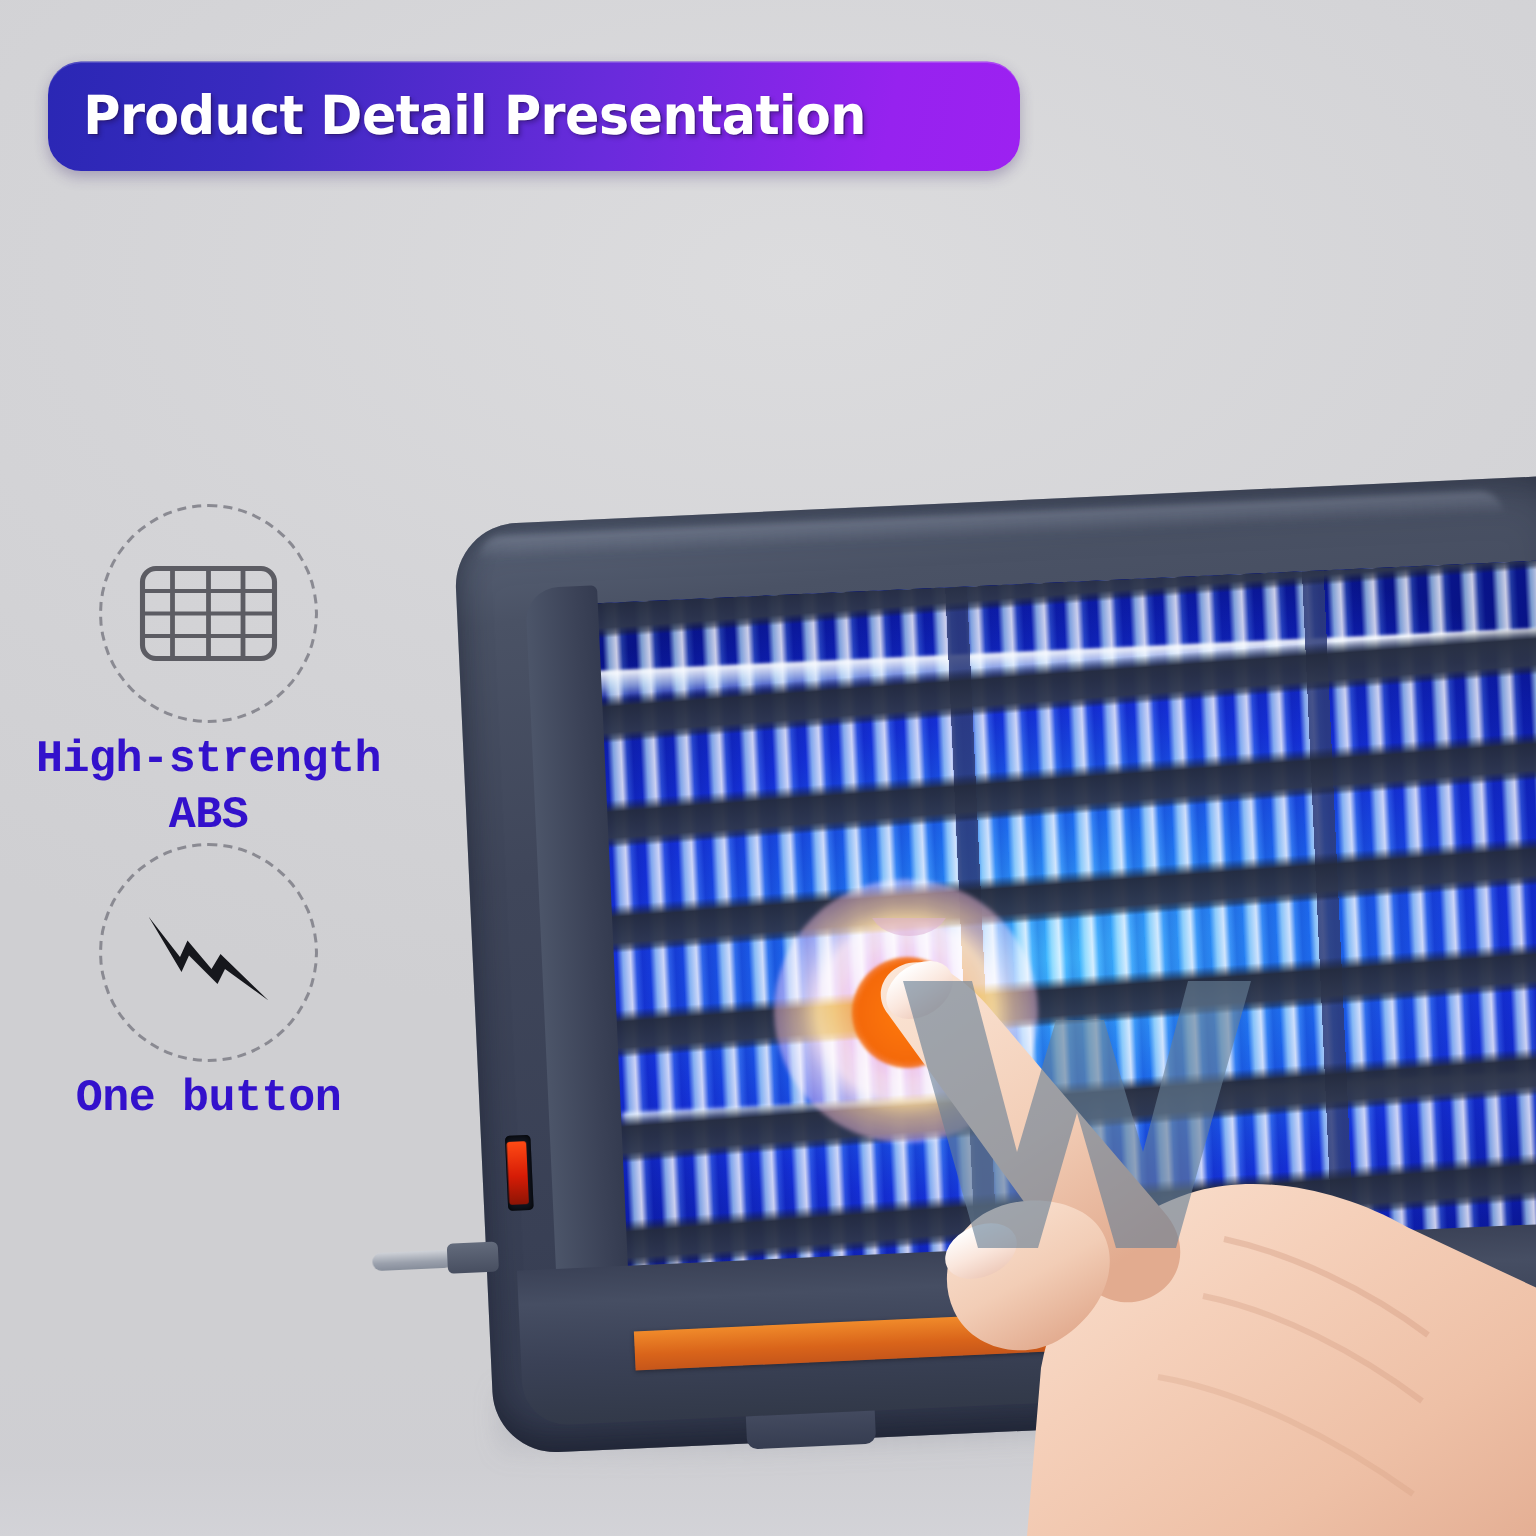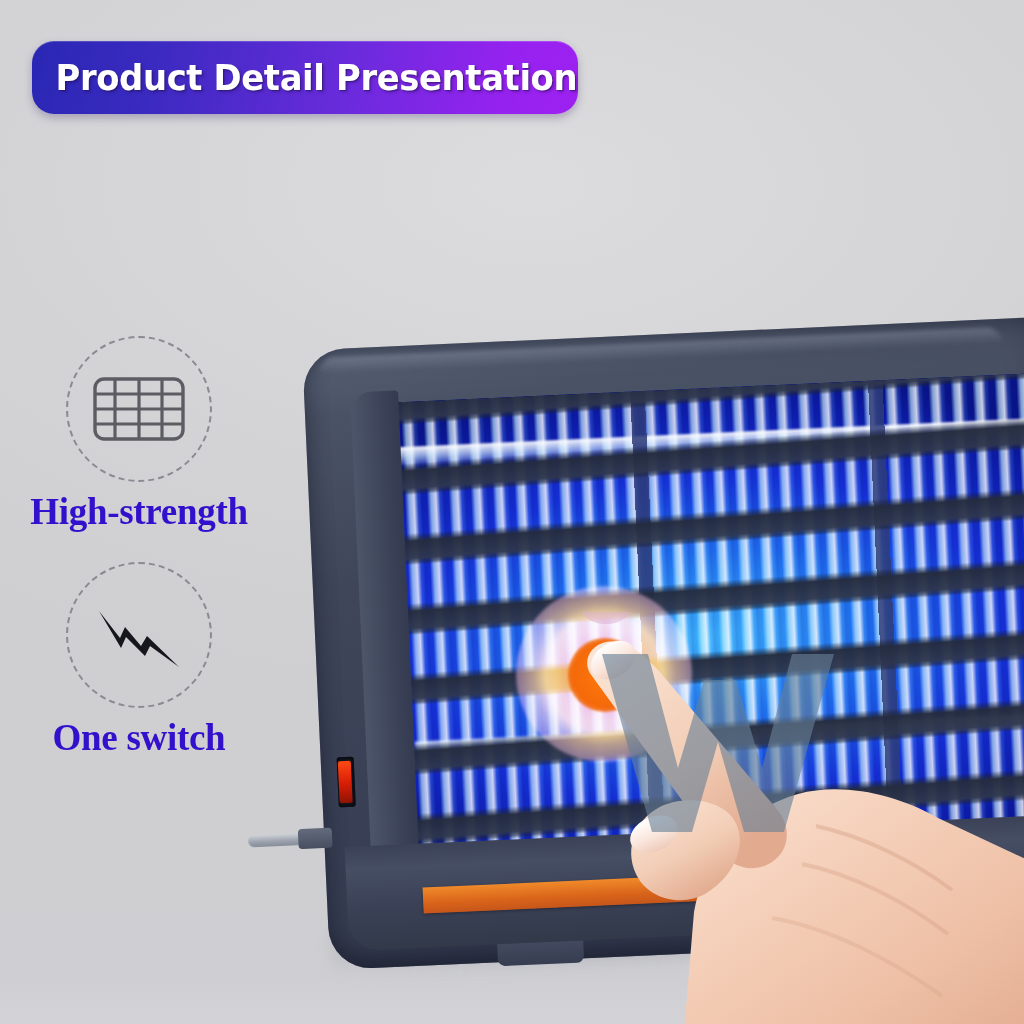--- a/index.html
+++ b/index.html
@@ -10,21 +10,21 @@
   }
   #stage {
     position:relative; width:1024px; height:1024px;
     background:
       radial-gradient(ellipse 900px 500px at 52% 18%, #dcdcde 0%, #d4d4d7 55%, #cfcfd2 100%);
     overflow:hidden;
   }
 
   
   #banner {
-    position:absolute; left:32px; top:41px; width:546px; height:73px;
+    position:absolute; left:32px; top:41px; width:648px; height:73px;
     border-radius:22px;
     background:linear-gradient(100deg,#2a27b4 0%,#3a2ac0 22%,#6a2bdc 58%,#9622ef 86%,#9d21f1 100%);
     box-shadow:0 4px 9px rgba(60,40,110,.30), inset 0 1px 0 rgba(255,255,255,.18);
     display:flex; align-items:center;
   }
   #banner-text {
     color:#ffffff;
     font-family:"DejaVu Sans", sans-serif;
     font-weight:700;
     font-size:36px;
@@ -44,23 +44,23 @@
   .feature-circle {
     width:146px; height:146px; margin:0 auto;
     border:2px dashed #8a8a92;
     border-radius:50%;
     display:flex; align-items:center; justify-content:center;
     position:relative;
   }
   .feature-label {
     margin-top:7px;
     color:#3311cc;
-    font-family:Liberation Serif, serif;
+    font-family:Liberation Mono, monospace;
     font-weight:600;
-    font-size:37px;
+    font-size:30px;
     line-height:1.23;
     letter-spacing:-0.3px;
   }
   .grid-icon  { width:94px; height:66px; }
   .bolt-icon  { width:92px; height:74px; }
 
   
   #device {
     position:absolute; left:316px; top:344px;
     width:760px; height:620px;
@@ -251,31 +251,32 @@
         <line x1="23" y1="4" x2="23" y2="62" stroke="#5c5c63" stroke-width="3.2"></line>
         <line x1="47" y1="4" x2="47" y2="62" stroke="#5c5c63" stroke-width="3.2"></line>
         <line x1="70" y1="4" x2="70" y2="62" stroke="#5c5c63" stroke-width="3.2"></line>
         <line x1="4" y1="18" x2="90" y2="18" stroke="#5c5c63" stroke-width="2.8"></line>
         <line x1="4" y1="33" x2="90" y2="33" stroke="#5c5c63" stroke-width="2.8"></line>
         <line x1="4" y1="48" x2="90" y2="48" stroke="#5c5c63" stroke-width="2.8"></line>
       </svg>
     </div>
     <div class="feature-label">
       <div>High-strength</div>
+      <div>ABS</div>
     </div>
   </div>
 
   <div class="feature" id="feature-switch">
     <div class="feature-circle">
       <svg class="bolt-icon" viewBox="0 0 92 74">
         <path d="M6 13 L27 40 L32 29 L48 48 L54 38 L86 69 L57 48 L52 58 L33 39 L28 50 Z" fill="#16171c"></path>
       </svg>
     </div>
     <div class="feature-label">
-      <div>One switch</div>
+      <div>One button</div>
     </div>
   </div>
 
   <div id="device-shadow"></div>
 
   <div id="device">
     <div class="shell"></div>
 
     <div class="screen">
       <div class="glow-bg"></div>

